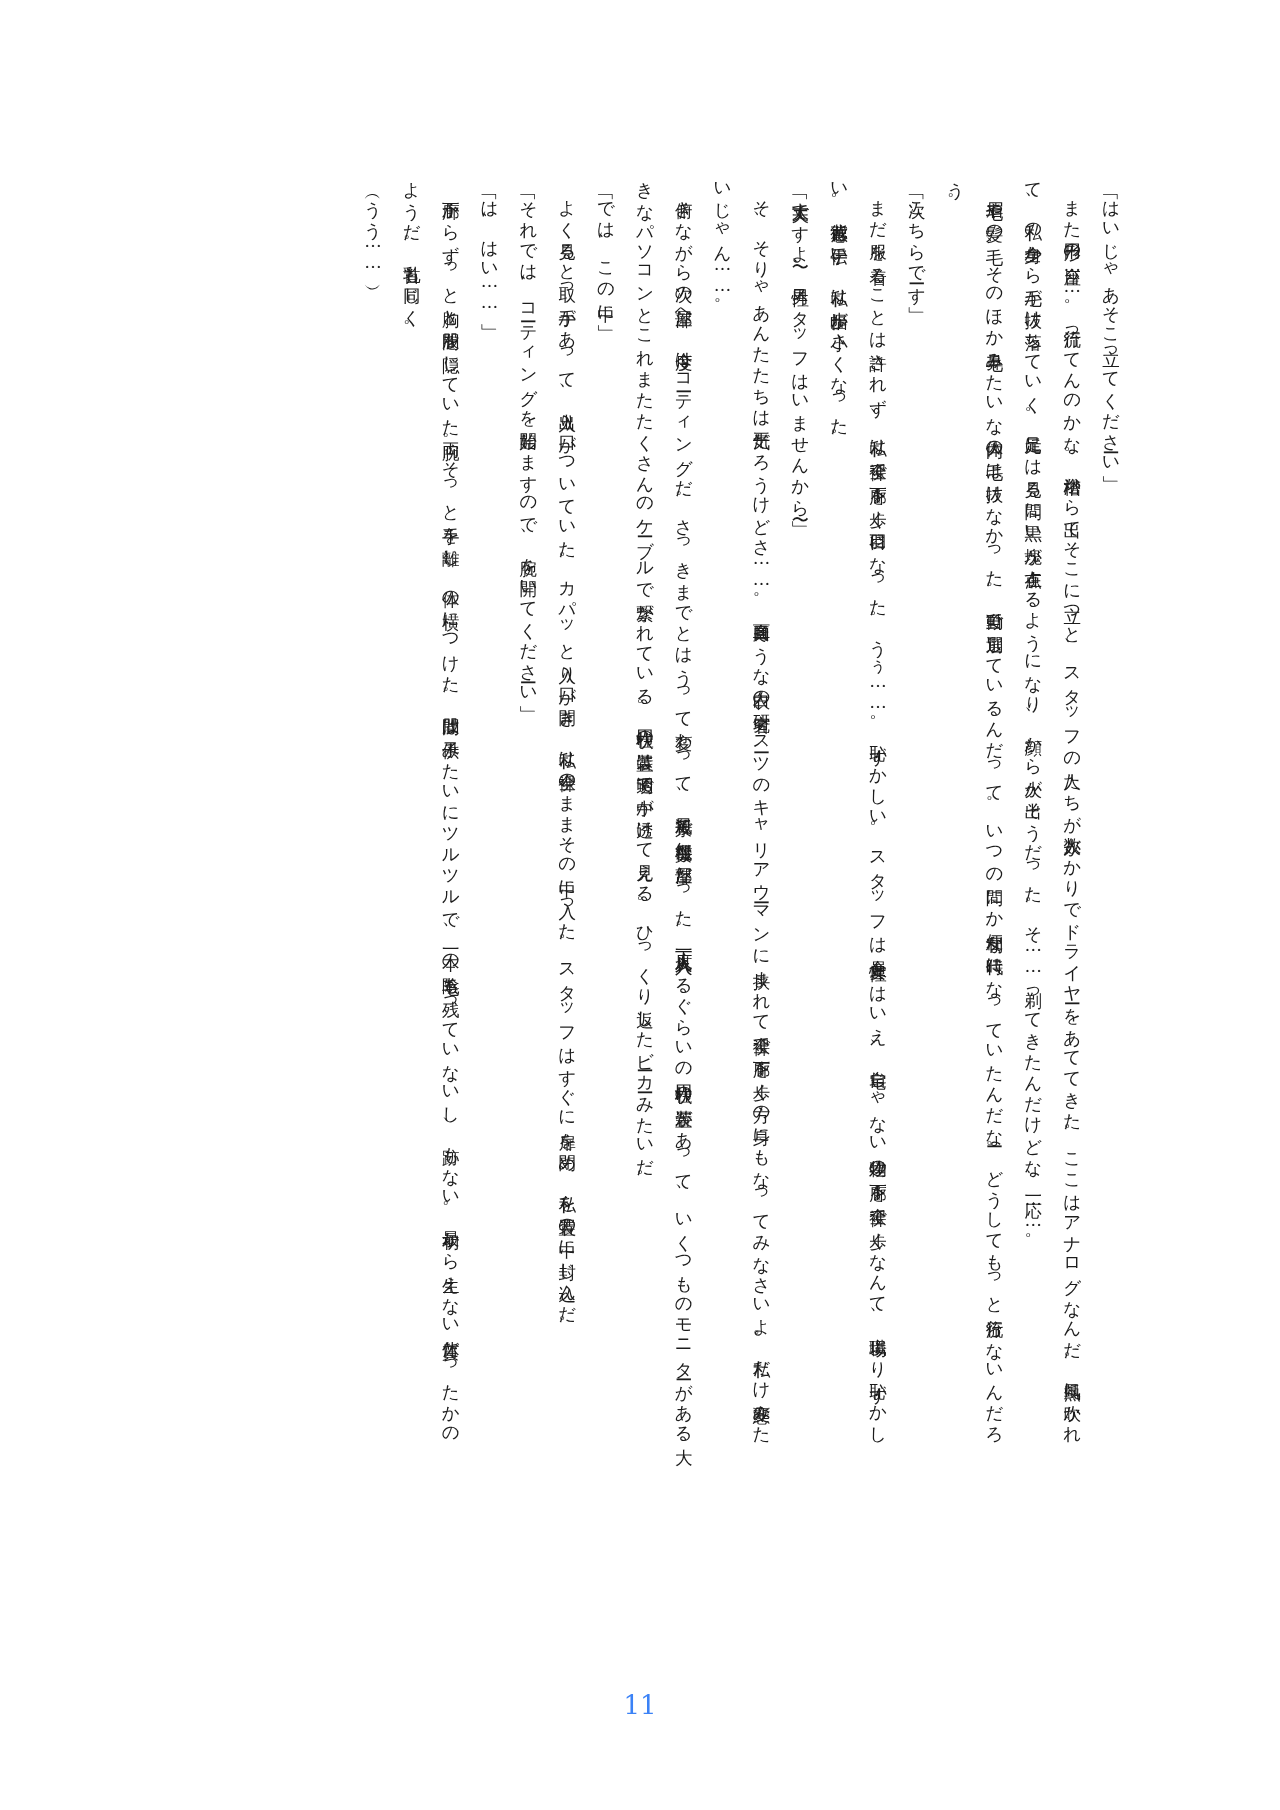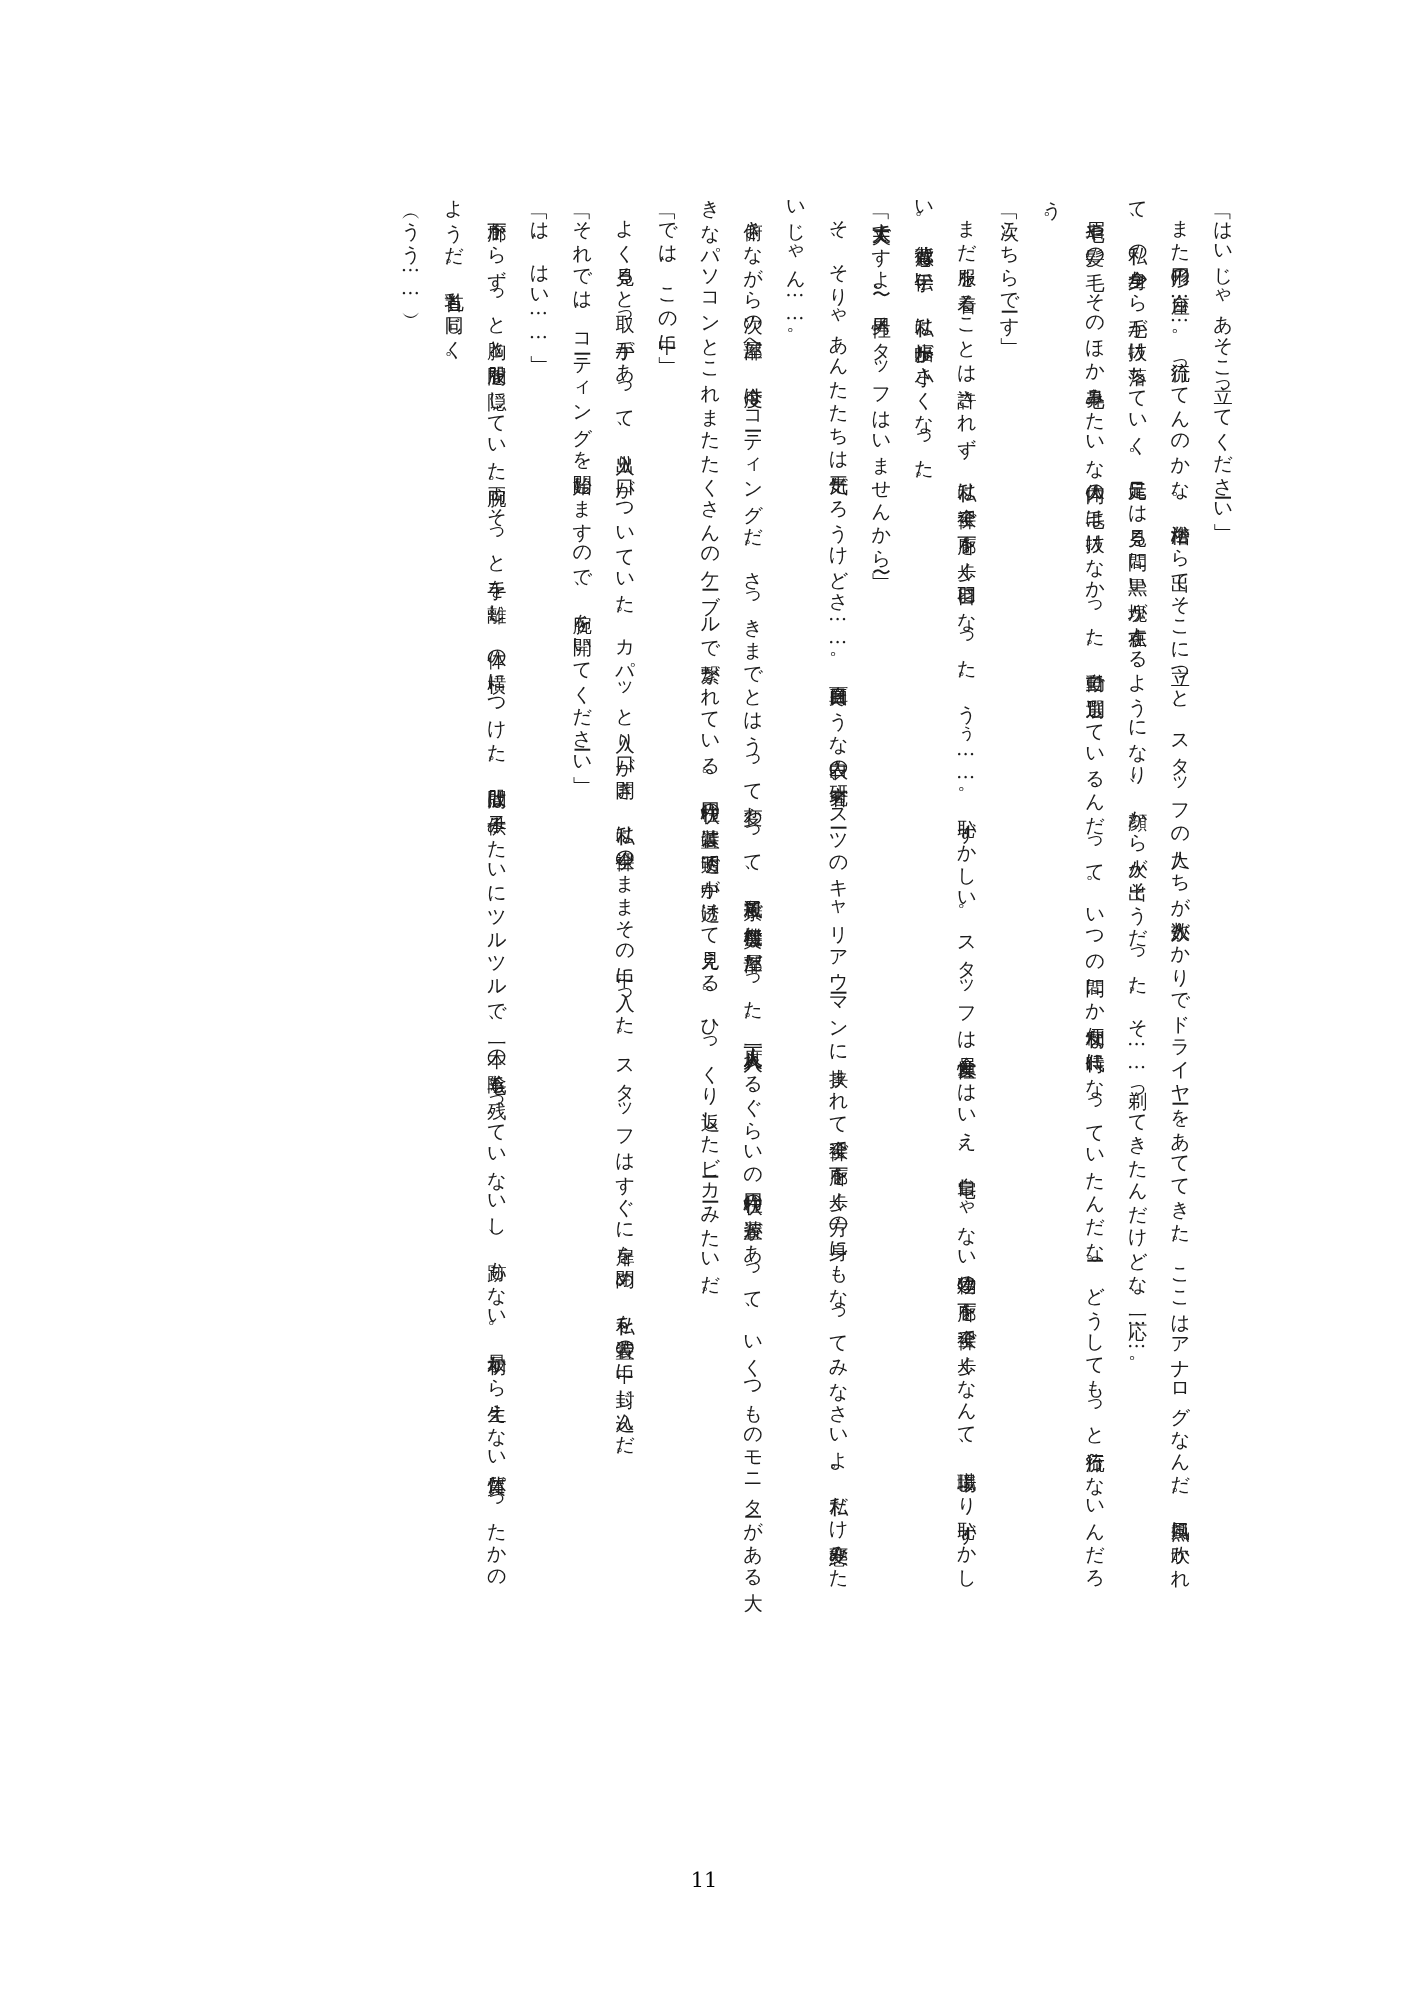--- a/index.html
+++ b/index.html
@@ -37,23 +37,23 @@
     text-indent: 0;
   }
   .text-block p.indent {
     text-indent: 1em;
   }
   .page-number {
     position: absolute;
     bottom: 90px;
     left: 50%;
     transform: translateX(-50%);
-    font-size: 19px;
+    font-size: 26px;
     font-family: "DejaVu Serif", "Liberation Serif", serif;
-    color: #000000;
+    color: #3b82f6;
   }
 </style>
 </head>
 <body>
 
 <div class="page">
 
   <div class="text-block">
     <p class="indent">「はいじゃあそこ立ってくださーい」</p>
     <p class="indent">また円形の台座……。流行ってんのかな。浴槽から出てそこに立つと、スタッフの人たちが数人がかりでドライヤーをあててきた。ここはアナログなんだ。熱風に吹かれて、私の全身から毛が抜け落ちていく。足元には見る間に黒い塊が点在するようになり、顔から火が出そうだった。そ……剃ってきたんだけどな、一応……。</p>

